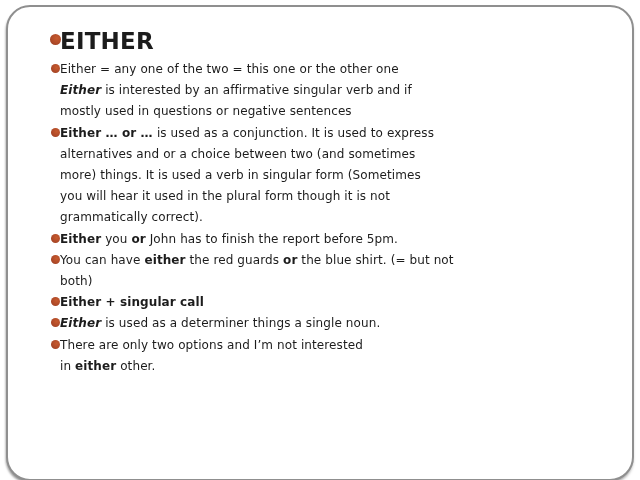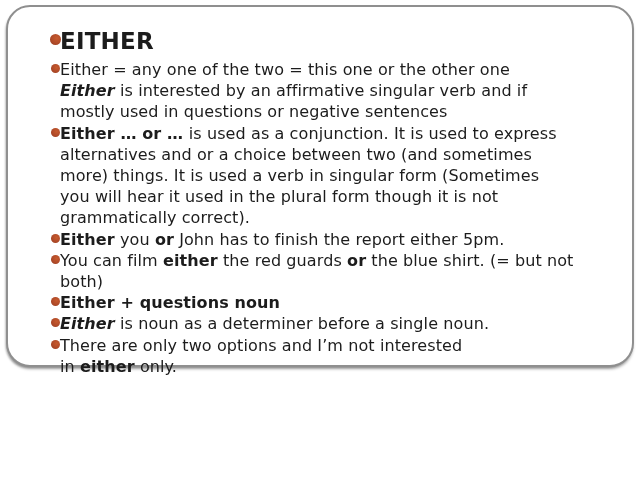--- a/index.html
+++ b/index.html
@@ -6,33 +6,33 @@
     --page-bg:#ffffff;
     --slide-bg:#ffffff;
     --border-color:#8f8f8f;
     --bullet-color:#b04a28;
     --text-color:#1c1c1c;
   }
   *{margin:0;padding:0;box-sizing:border-box;}
   html,body{width:640px;height:480px;overflow:hidden;background:var(--page-bg);}
   body{font-family:"DejaVu Sans","Liberation Sans",sans-serif;color:var(--text-color);}
   .slide{
-    position:absolute;left:6px;top:5px;width:628px;height:362px;
+    position:absolute;left:6px;top:5px;width:628px;height:476px;
     background:var(--slide-bg);
     border:2px solid var(--border-color);
     border-radius:24px;
     box-shadow:0 3px 3px -1px rgba(0,0,0,0.35), -2px 2px 2px -1px rgba(0,0,0,0.18);
   }
   .content{
     position:absolute;left:0;top:0;right:0;bottom:0;
     padding:19px 24px 0 52px;
   }
   .para{
     position:relative;
-    font-size:16px;
+    font-size:12px;
     line-height:21.2px;
     white-space:pre-wrap;
     letter-spacing:0.1px;
   }
   .para .dot{
     position:absolute;
     left:-9px;top:5px;
     width:9px;height:9px;border-radius:50%;
     background:radial-gradient(circle at 62% 38%, #c65a2e 0%, var(--bullet-color) 55%, #8e3a1e 100%);
   }
@@ -64,22 +64,22 @@
     </div>
     <div>
         <div class="para"><span class="dot"></span><span>Either = any one of the two = this one or the other one
 </span><span class="b i">Either</span><span> is interested by an affirmative singular verb and if
 mostly used in questions or negative sentences</span></div>
         <div class="para"><span class="dot"></span><span class="b">Either … or … </span><span>is used as a conjunction. It is used to express
 alternatives and or a choice between two (and sometimes
 more) things. It is used a verb in singular form (Sometimes
 you will hear it used in the plural form though it is not
 grammatically correct).</span></div>
-        <div class="para"><span class="dot"></span><span class="b">Either</span><span> you </span><span class="b">or</span><span> John has to finish the report either 5pm.</span></div>
-        <div class="para"><span class="dot"></span><span>You can film </span><span class="b">either</span><span> the red guards </span><span class="b">or</span><span> the blue shirt. (= but not
+        <div class="para"><span class="dot"></span><span class="b">Either</span><span> you </span><span class="b">or</span><span> John has to finish the report before 5pm.</span></div>
+        <div class="para"><span class="dot"></span><span>You can have </span><span class="b">either</span><span> the red guards </span><span class="b">or</span><span> the blue shirt. (= but not
 both)</span></div>
-        <div class="para"><span class="dot"></span><span class="b">Either + questions noun</span></div>
-        <div class="para"><span class="dot"></span><span class="b i">Either</span><span> is noun as a determiner before a single noun.</span></div>
+        <div class="para"><span class="dot"></span><span class="b">Either + singular call</span></div>
+        <div class="para"><span class="dot"></span><span class="b i">Either</span><span> is used as a determiner things a single noun.</span></div>
         <div class="para"><span class="dot"></span><span>There are only two options and I’m not interested
-in </span><span class="b">either</span><span> only.</span></div>
+in </span><span class="b">either</span><span> other.</span></div>
       </div>
   </div>
 </div>
 
 </body></html>

